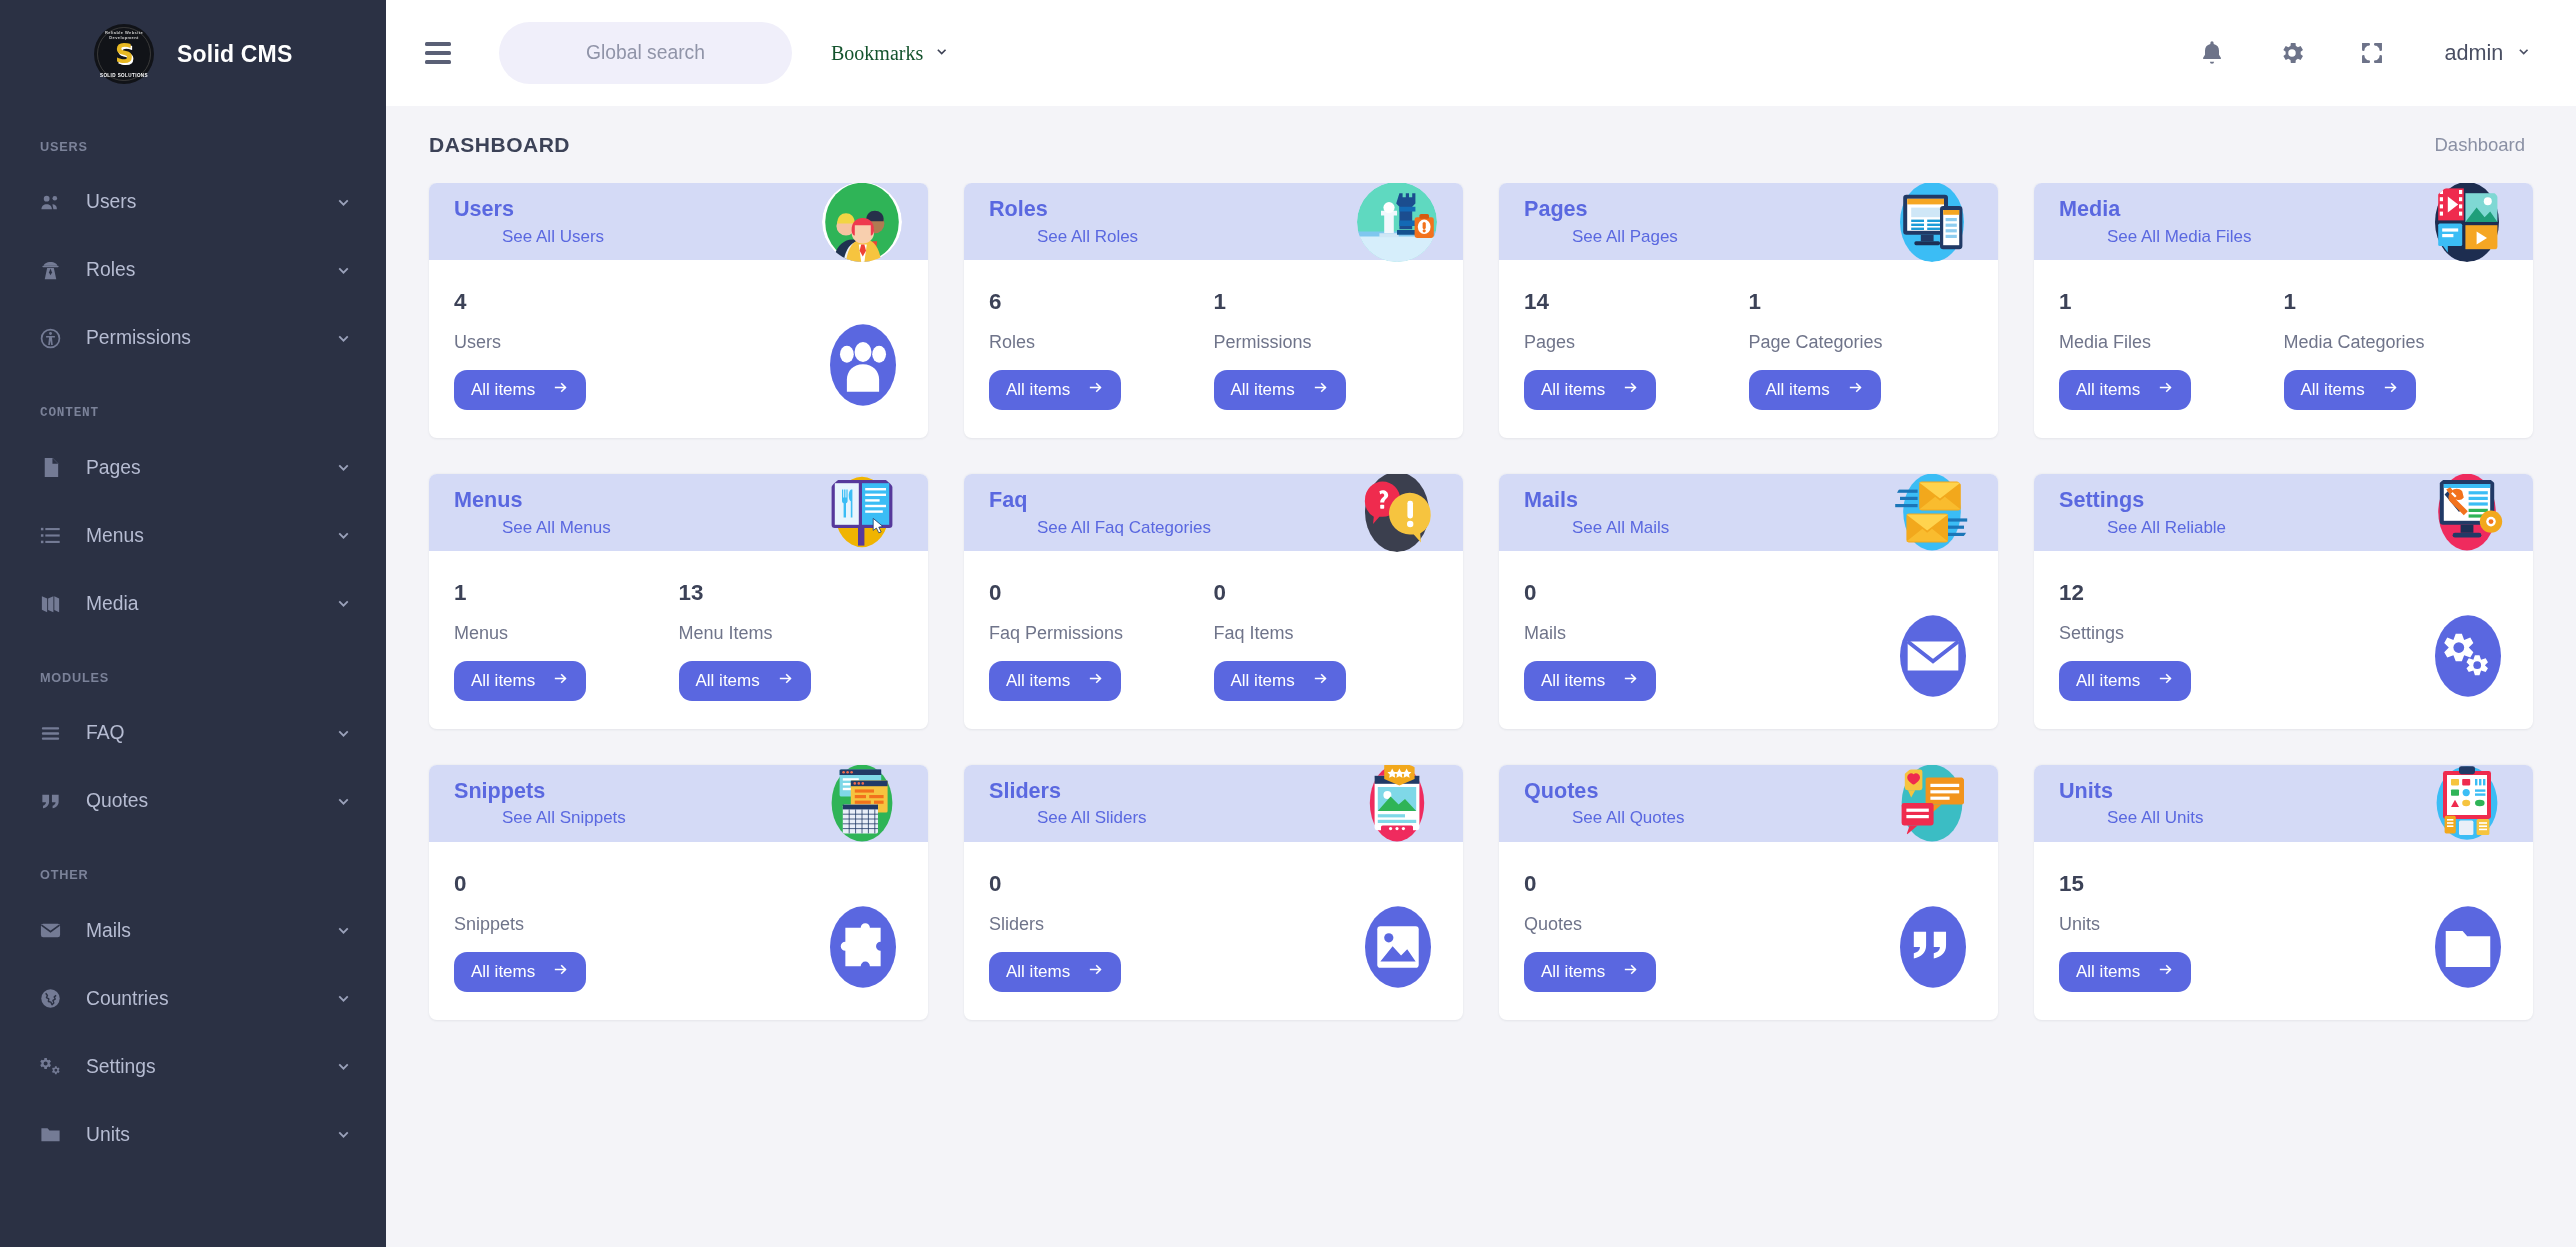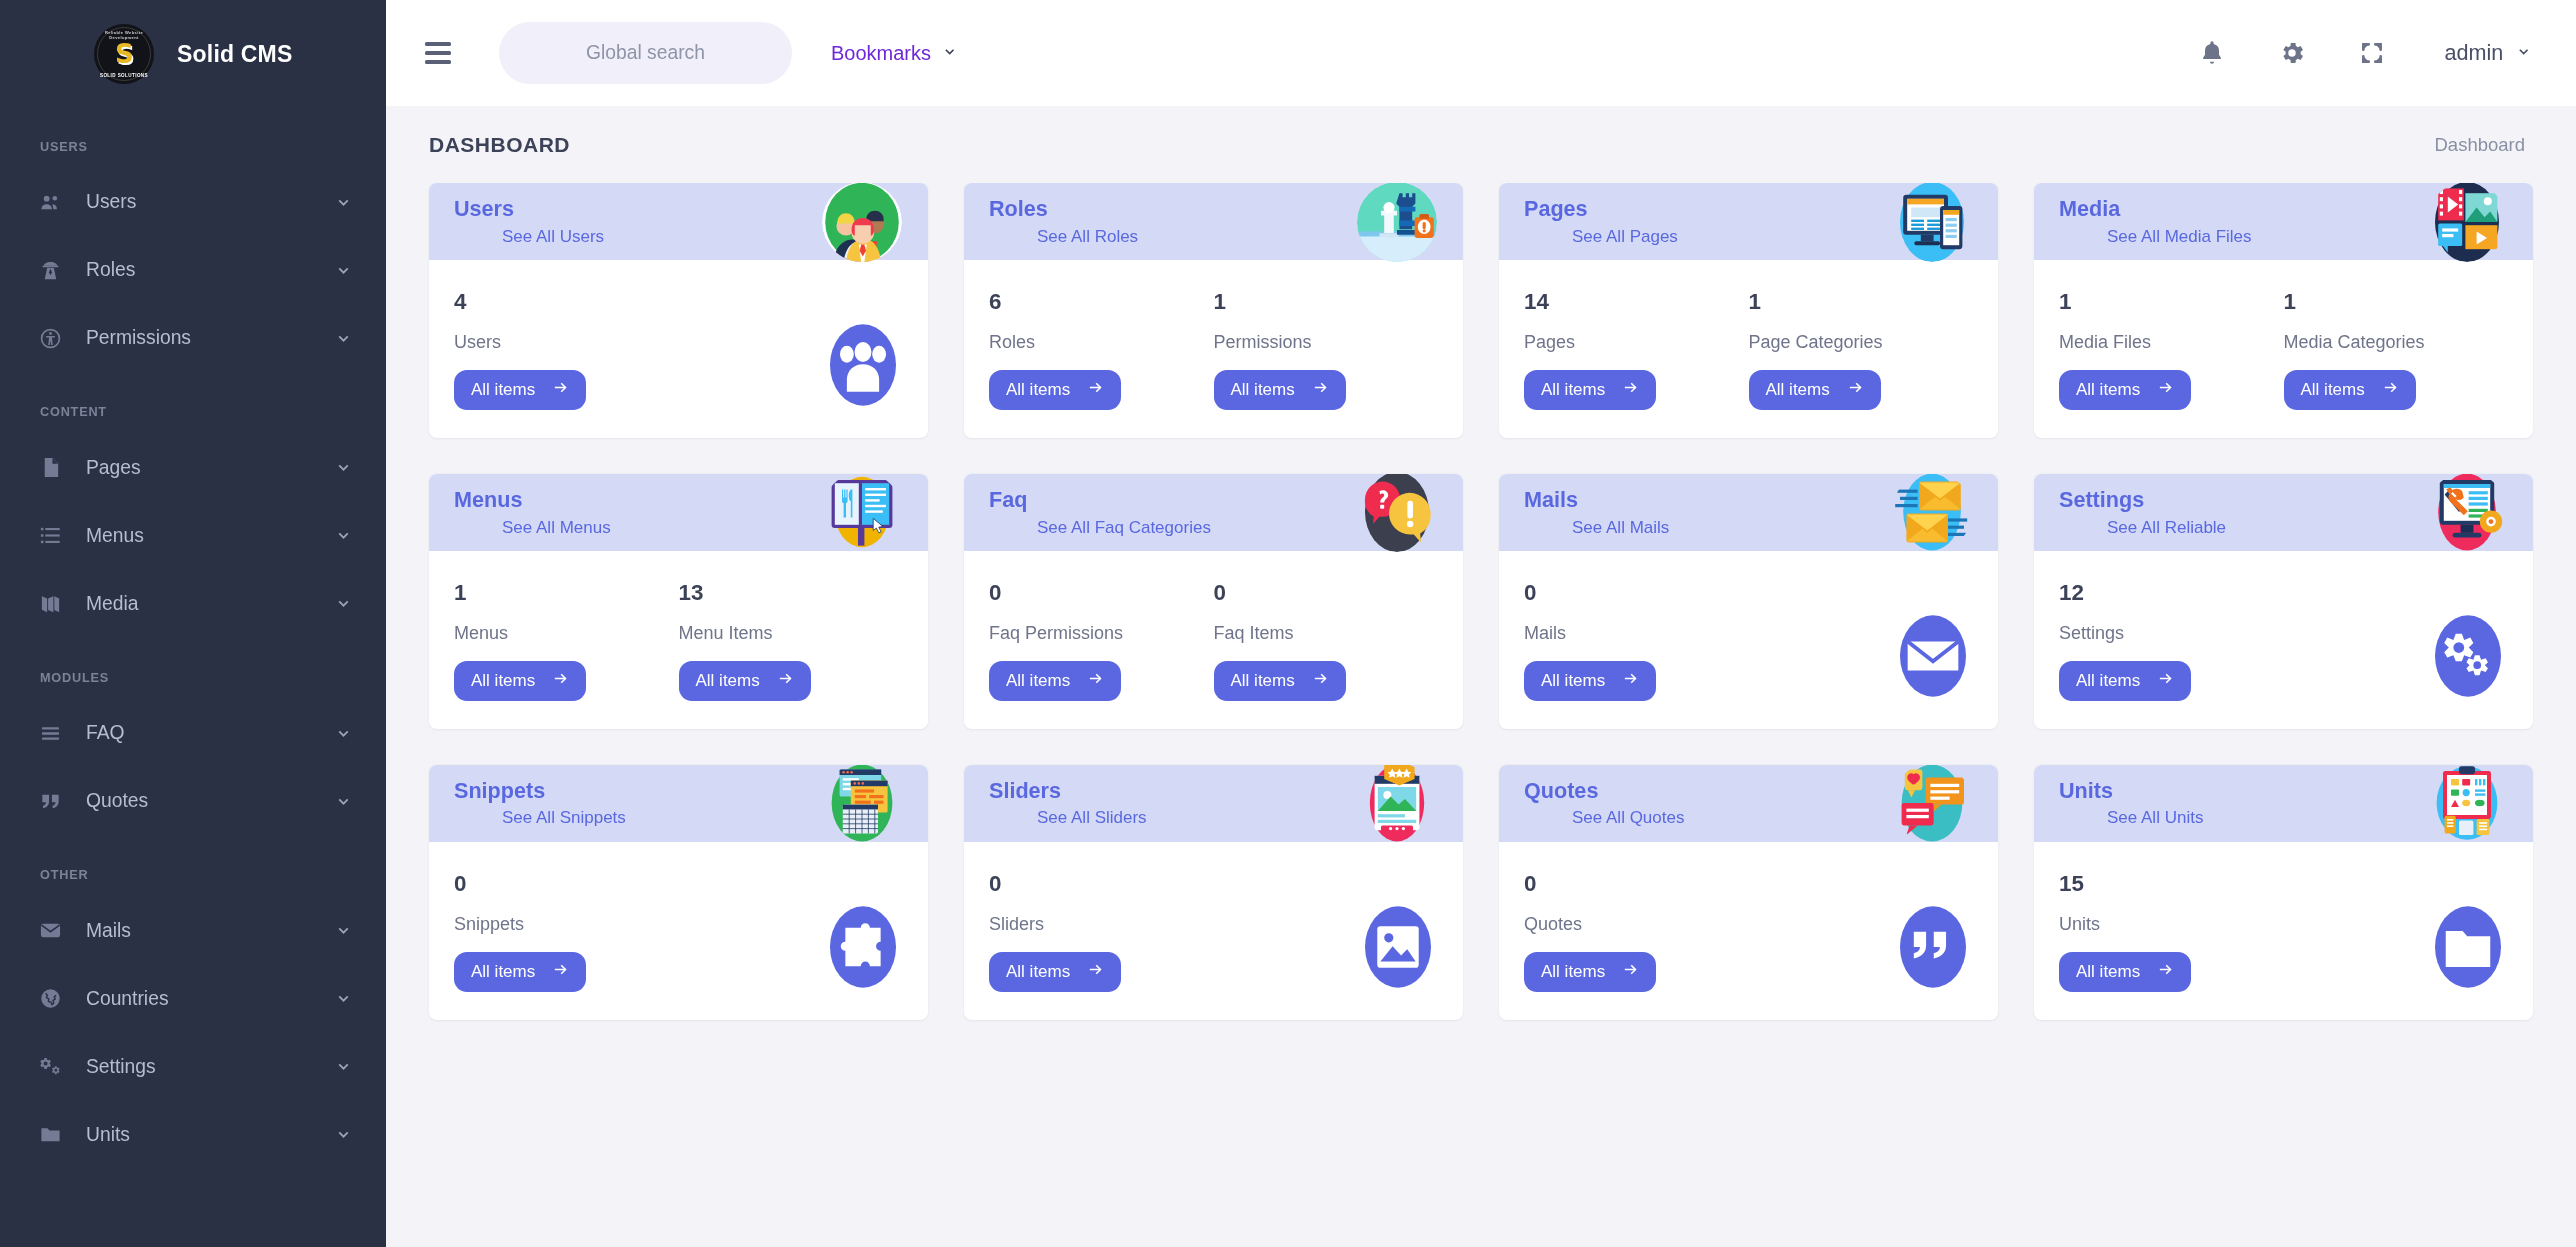--- a/index.html
+++ b/index.html
@@ -46,21 +46,21 @@
   .brand-logo .badge-top { top: 6.2px; }
   .brand-logo .badge-bottom { bottom: 6.2px; color: #ffffff; font-size: 4.6px; }
   .brand-name { color: #ffffff; font-size: 23px; font-weight: 600; letter-spacing: 0.2px; }
 
   .nav-section {
     color: #7b8299; font-size: 12.7px; font-weight: bold;
     letter-spacing: 0.8px; padding: 0 0 0 40px;
     height: 43px; display: flex; align-items: center;
   }
   .sec-users   { margin-top: 17px; }
-  .sec-content { margin-top: 18.5px; }
+  .sec-content { margin-top: 18.5px; font-family: Liberation Mono, monospace; }
   .sec-modules { margin-top: 18.5px; }
   .sec-other   { margin-top: 18.5px; }
 
   .nav-item {
     height: 68px; display: flex; align-items: center;
     padding: 0 34px 0 34px; cursor: pointer;
     color: #b6bcd2;
   }
   .nav-icon {
     width: 32px; flex: 0 0 32px; height: 32px;
@@ -94,21 +94,21 @@
   }
   .search-pill input {
     border: 0; background: transparent; outline: none; text-align: center;
     font-size: 19.3px; color: #8b90a6; width: 100%;
     font-family: "Liberation Sans", sans-serif;
   }
   .search-pill input::placeholder { color: #9094a8; }
 
   .bookmarks {
     margin-left: 39px; display: flex; align-items: center; gap: 10.8px;
-    font-size: 20px; color: #6d28d9; cursor: pointer;
+    font-size: 20px; color: #14532d; cursor: pointer; font-family: Liberation Serif, serif;
   }
   .bookmarks .chev svg { width: 15.4px; height: 15.4px; stroke: #3e4356; fill: none; stroke-width: 2.6; }
 
   .top-spacer { flex: 1; }
   .top-actions { display: flex; align-items: center; gap: 43px; }
   .top-icon { width: 37px; height: 37px; display: flex; align-items: center; justify-content: center; cursor: pointer; }
   .top-icon svg { fill: #6d7389; }
   .user-menu { display: flex; align-items: center; gap: 12.4px; cursor: pointer; margin-left: 10.8px; }
   .user-menu .uname { font-size: 21.6px; color: #4a4f63; }
   .user-menu .chev svg { width: 15.4px; height: 15.4px; stroke: #4a4f63; fill: none; stroke-width: 2.6; }

